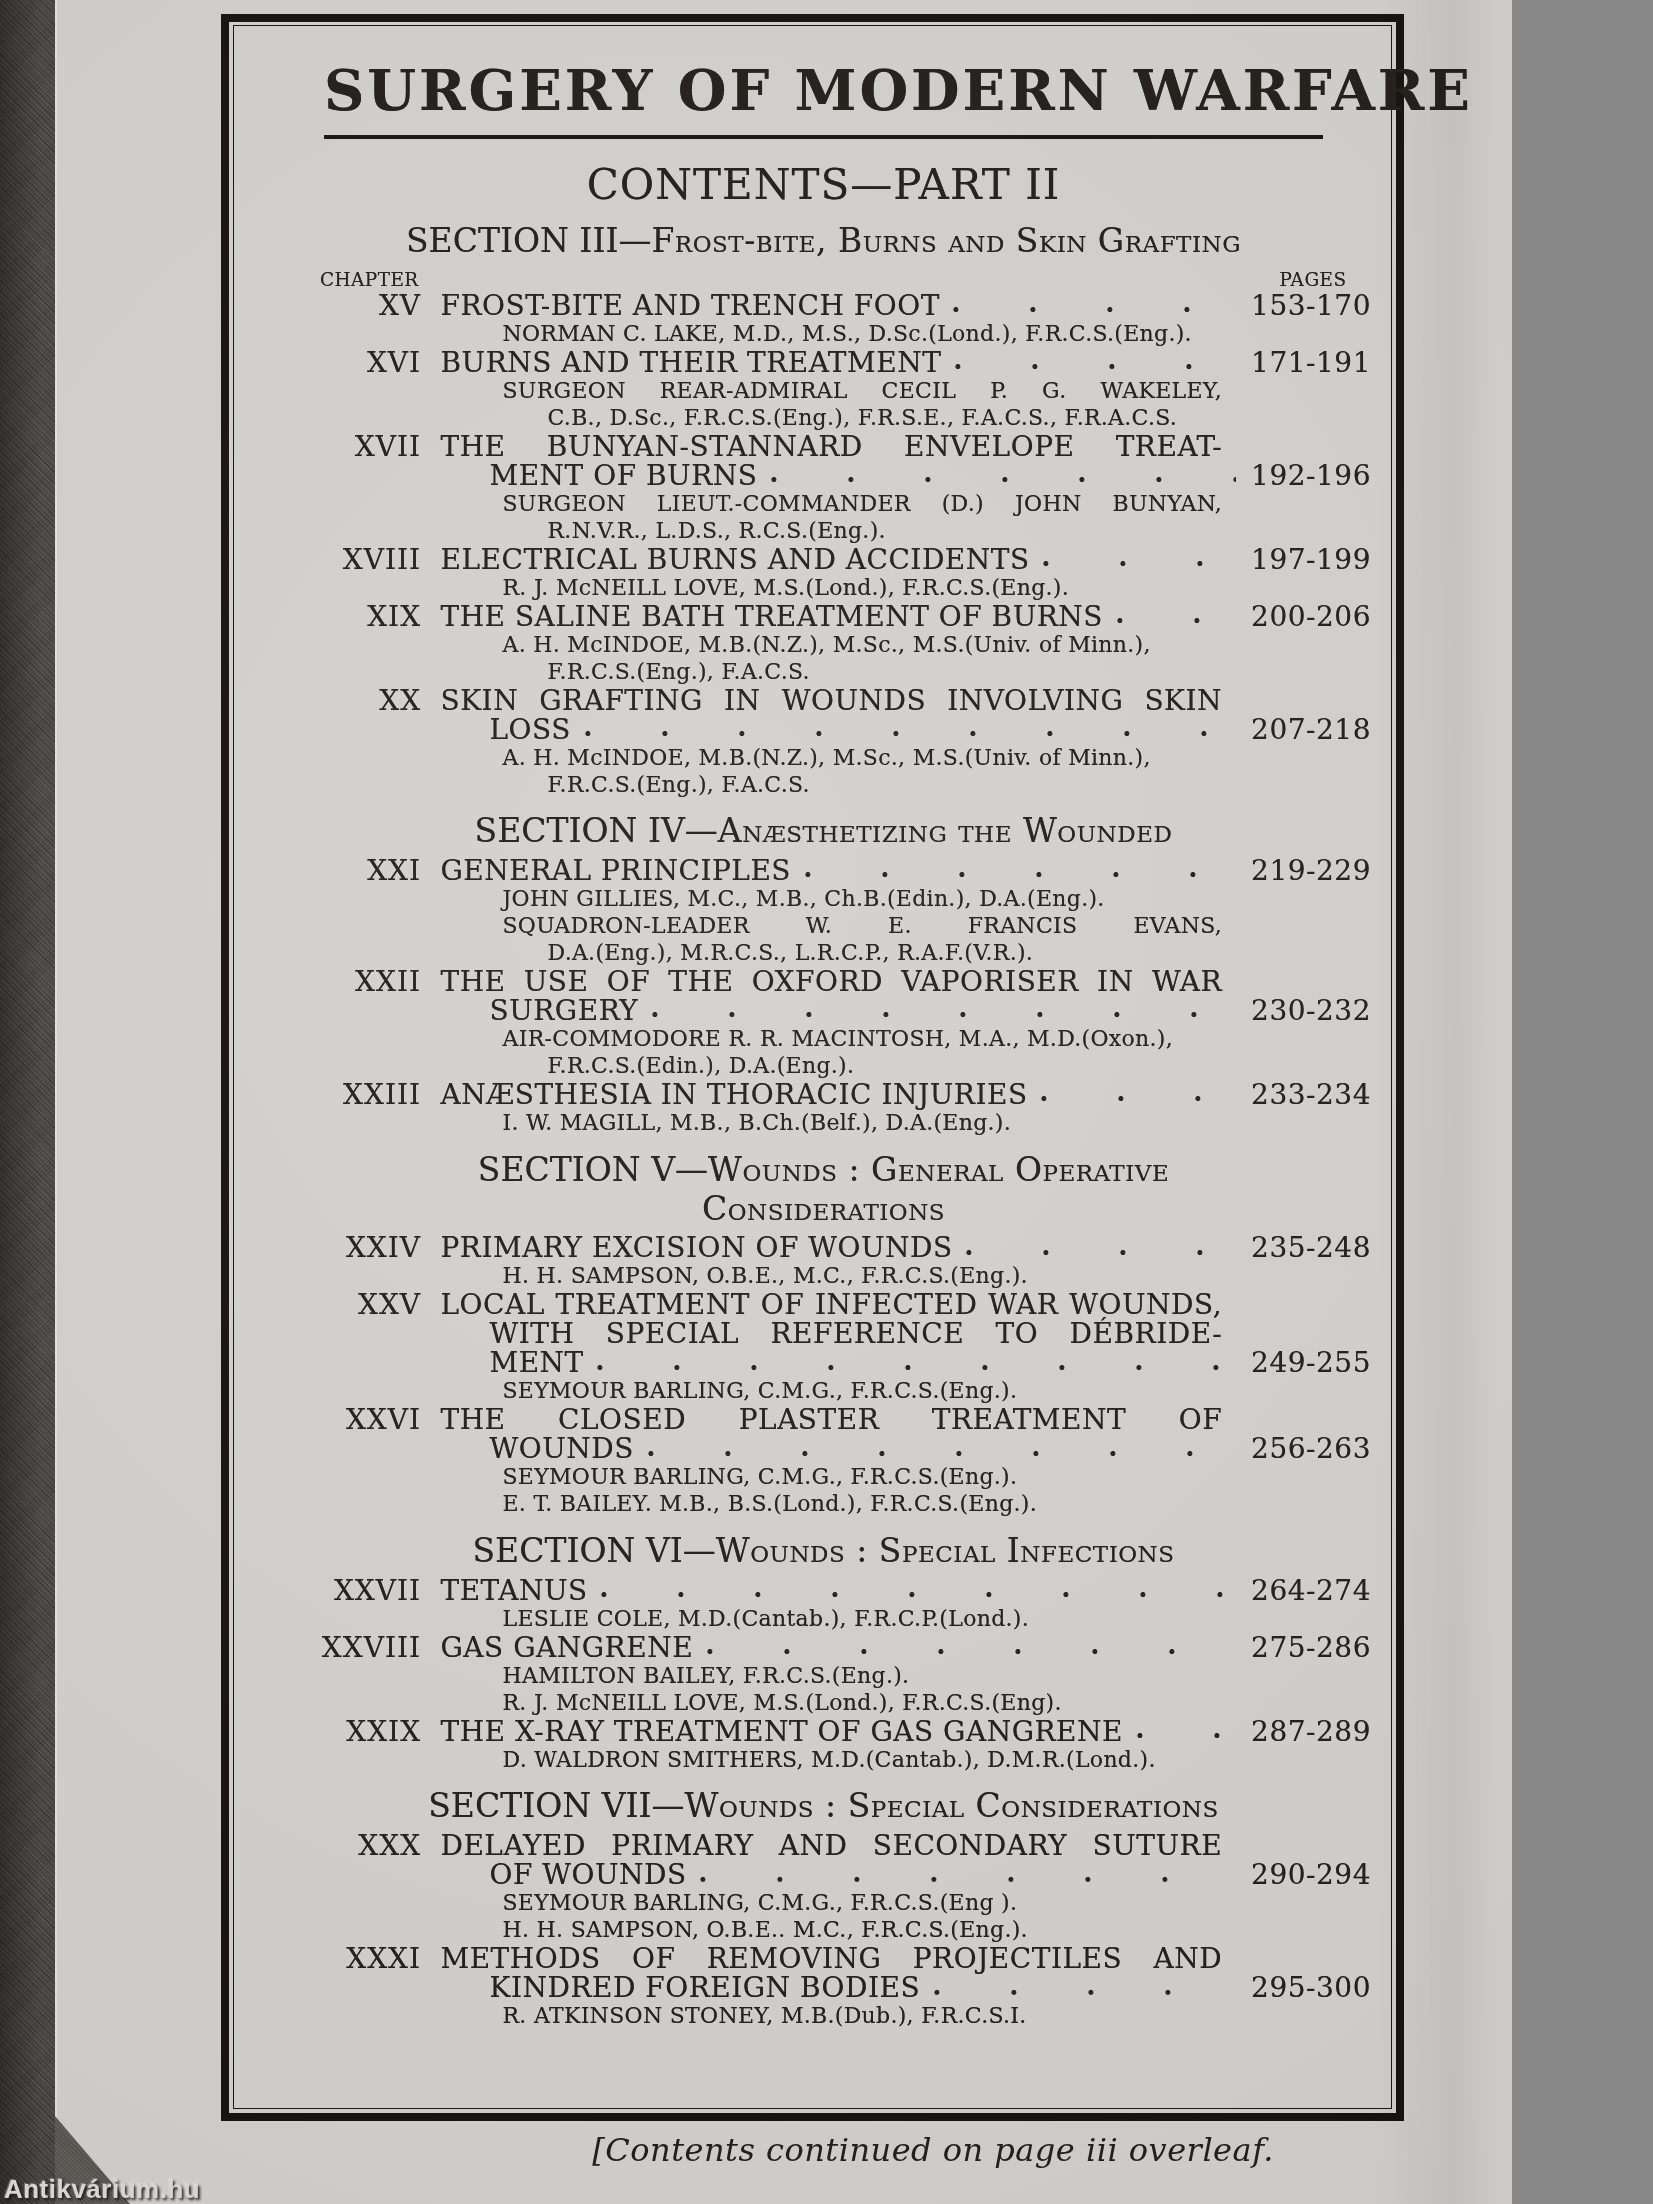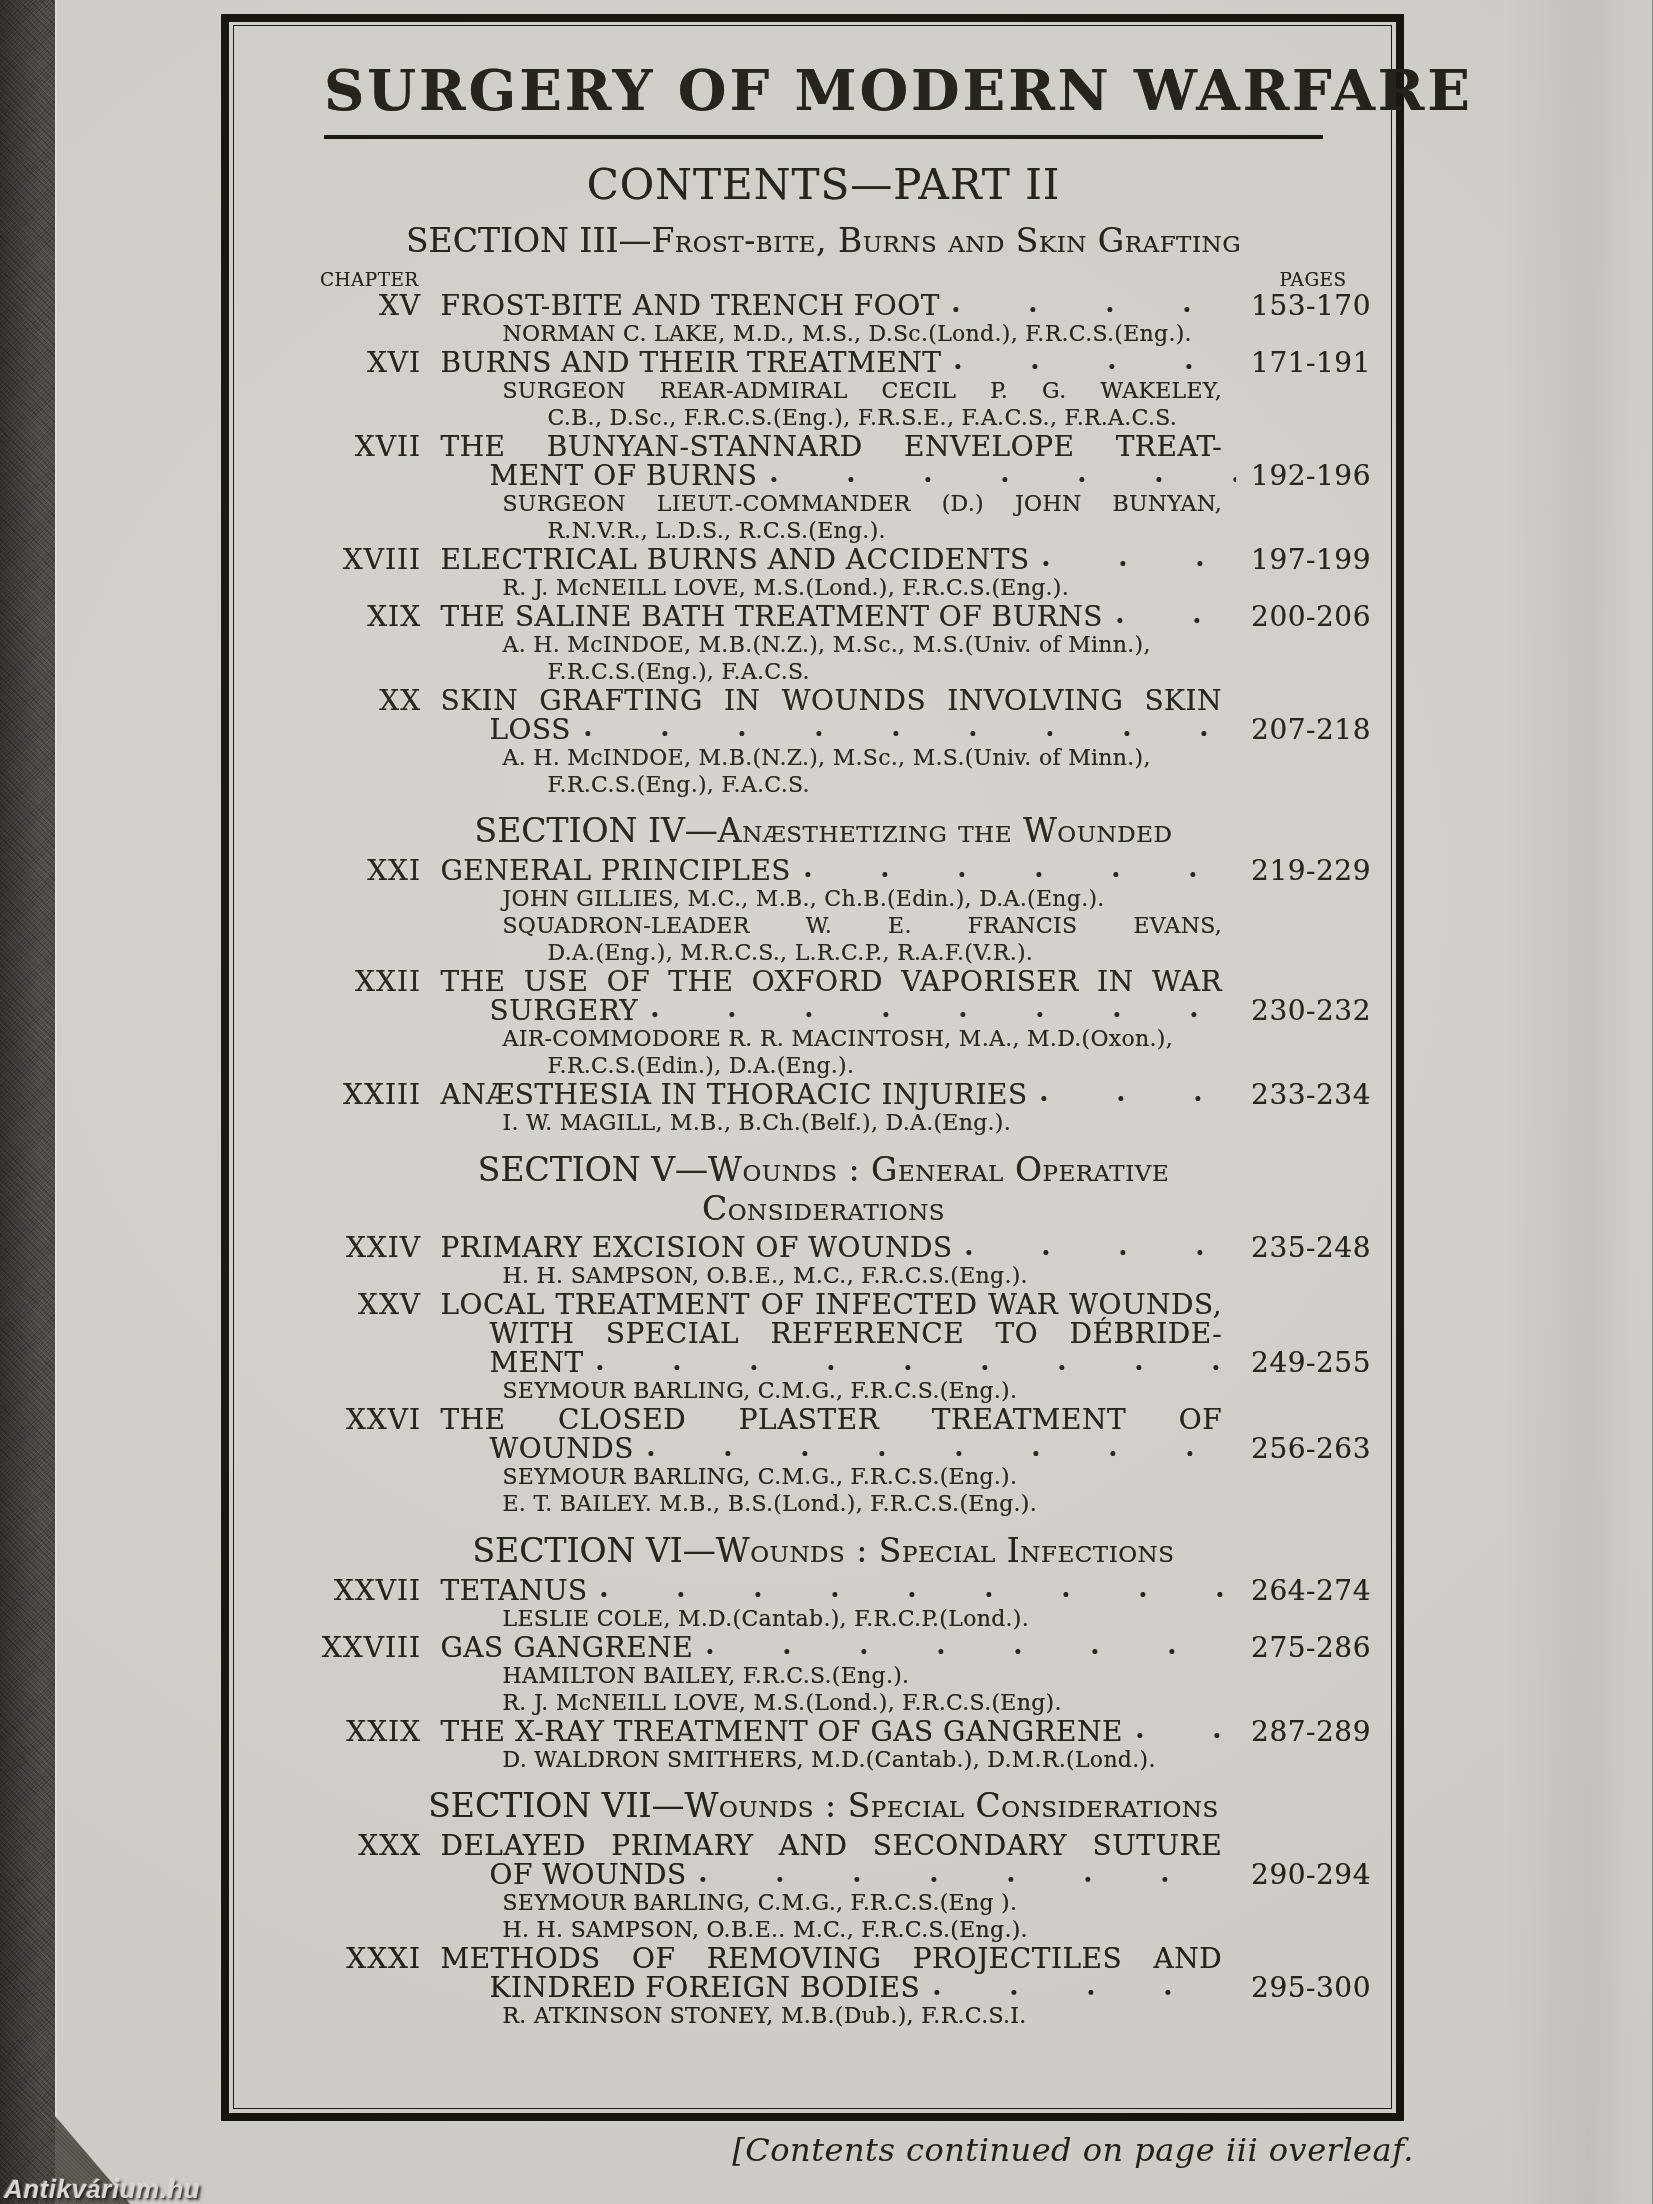--- a/index.html
+++ b/index.html
@@ -1,17 +1,17 @@
 <!DOCTYPE html>
 <html><head>
 <meta charset="utf-8">
 <style>
   html,body{margin:0;padding:0;background:#888;}
   #stage{
-    position:relative;width:1652px;height:2205px;overflow:hidden;
+    position:relative;width:1512px;height:2205px;overflow:hidden;
     background:#d2d1cd;font-family:"DejaVu Serif","Liberation Serif",serif;
     color:#211e19;
   }
   
   .spine{
     position:absolute;left:0;top:0;bottom:0;width:55px;
     background-color:#4e4c49;
     background-image:
       linear-gradient(90deg, rgba(0,0,0,.38), rgba(0,0,0,0) 75%),
       repeating-linear-gradient(45deg, rgba(0,0,0,.20) 0 1px, rgba(255,255,255,.05) 1px 1.9px, rgba(0,0,0,0) 1.9px 3.9px),
@@ -84,21 +84,20 @@
   .author-line.justify-a{text-align:justify;text-align-last:justify;margin-right:142px;}
   .footer-note{
     position:absolute;right:238px;top:2131px;font-size:32px;font-style:italic;
     letter-spacing:0.5px;color:#23201b;
   }
   .watermark{
     position:absolute;left:3.9px;top:2174px;
     font-family:"Liberation Sans","DejaVu Sans",sans-serif;
     font-weight:bold;font-size:26px;letter-spacing:0.5px;color:#d6d5d1;
     text-shadow:1.9px 1.9px 2.9px rgba(25,25,25,.95), -1px -1px 1px rgba(255,255,255,.35);
-    font-style:italic;
   }
 </style>
 </head>
 <body>
 
 <div id="stage">
   <div class="spine"></div>
   <div class="corner-shadow"></div>
 
   <div class="frame">

